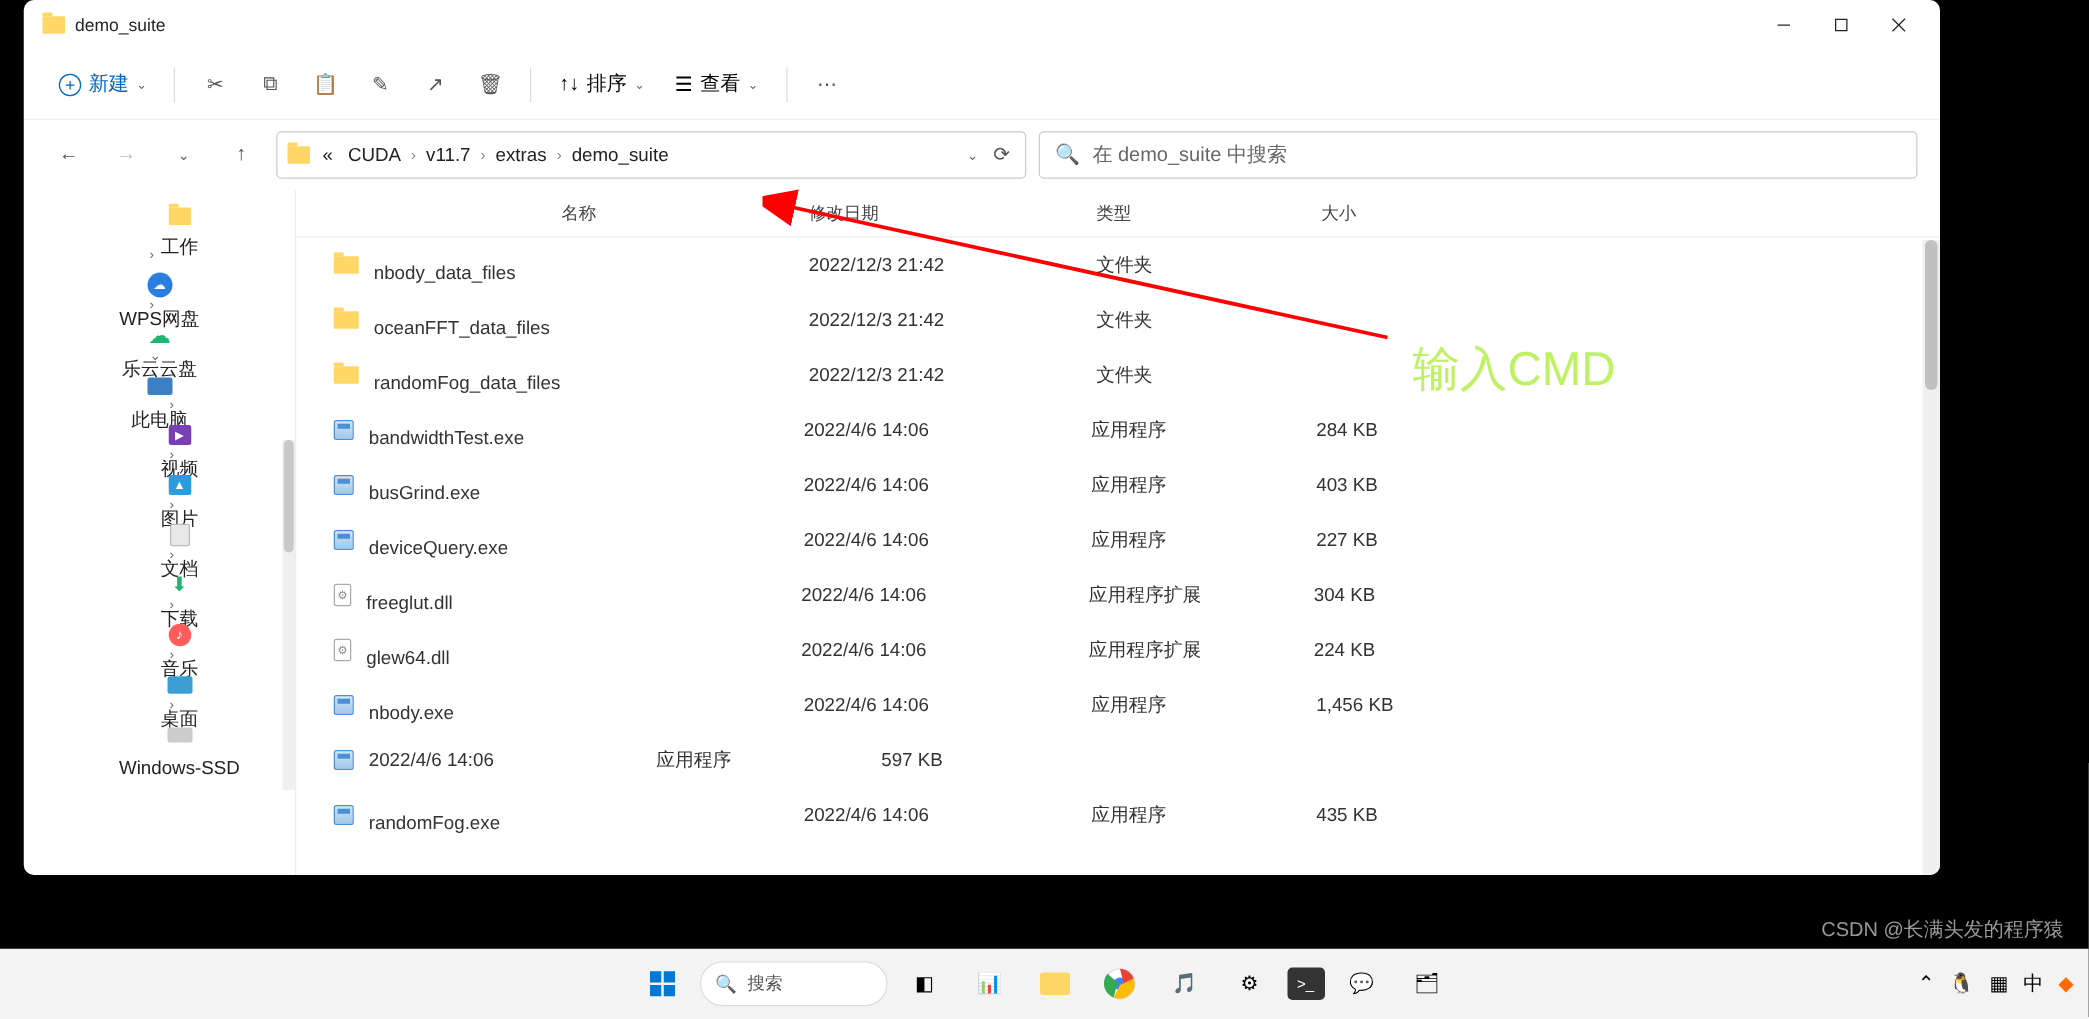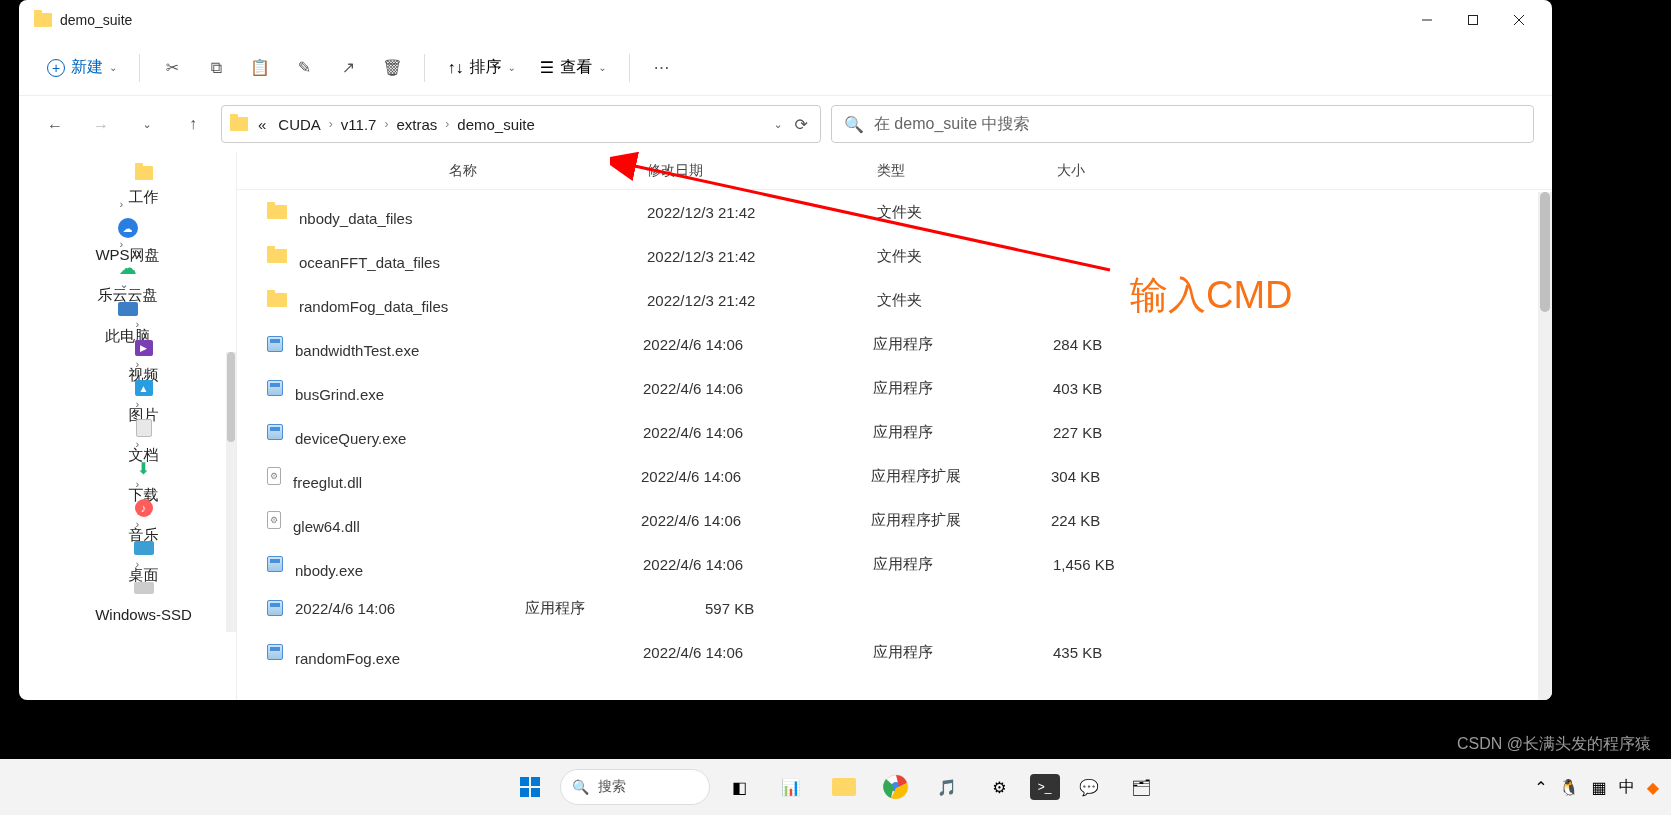--- a/index.html
+++ b/index.html
@@ -47,21 +47,21 @@
 .fileicon.folder:before { content: ""; position: absolute; top: -3px; left: 0; width: 8px; height: 3px; background: #ffd766; border-radius: 1px 1px 0 0; }
 .fileicon.exe { width: 16px; height: 16px; border: 1px solid #4a90d9; background: linear-gradient(#cfe5f7,#a0c8e8); border-radius: 2px; position: relative; }
 .fileicon.exe:after { content: ""; position: absolute; left: 2px; right: 2px; top: 2px; height: 4px; background: #4a90d9; }
 .fileicon.dll { width: 14px; height: 18px; border: 1px solid #aaa; background: #fff; border-radius: 2px; position: relative; }
 .fileicon.dll:after { content: "⚙"; position: absolute; font-size: 9px; left: 2px; top: 3px; color: #888; }
 .fname { flex: 0 0 348px; margin-top: 12px; }
 .scrolltrack { position: absolute; right: 0; top: 40px; width: 14px; bottom: 0; background: #f0f0f0; }
 .scrollthumb { position: absolute; left: 2px; right: 2px; top: 0; height: 120px; background: #c0c0c0; border-radius: 5px; }
 .sidetrack { position: absolute; right: 0; top: 200px; width: 10px; height: 280px; background: #f0f0f0; }
 .sidethumb { position: absolute; left: 1px; right: 1px; top: 0; height: 90px; background: #c8c8c8; border-radius: 4px; }
-.annotation { position: absolute; color: #f97316; font-size: 38px; font-weight: 400; pointer-events: none; }
+.annotation { position: absolute; color: #bef264; font-size: 38px; font-weight: 400; pointer-events: none; }
 .arrow { position: absolute; pointer-events: none; }
 .taskbar { position: absolute; left: 0; right: 0; bottom: 0; height: 56px; background: #f3f3f3; display: flex; align-items: center; padding: 0 10px; gap: 6px; }
 .tbcenter { position: absolute; left: 50%; transform: translateX(-50%); display: flex; align-items: center; gap: 8px; }
 .tskicon { width: 44px; height: 44px; display: flex; align-items: center; justify-content: center; border-radius: 4px; cursor: pointer; }
 .searchpill { width: 150px; height: 36px; background: #fff; border: 1px solid #ddd; border-radius: 18px; display: flex; align-items: center; padding: 0 12px; gap: 8px; color: #555; font-size: 14px; cursor: pointer; }
 .tray { position: absolute; right: 12px; display: flex; align-items: center; gap: 12px; }
 .watermark { position: absolute; right: 20px; bottom: 60px; color: rgba(180,180,180,0.85); font-size: 16px; }
 </style>
 </head>
 <body>

